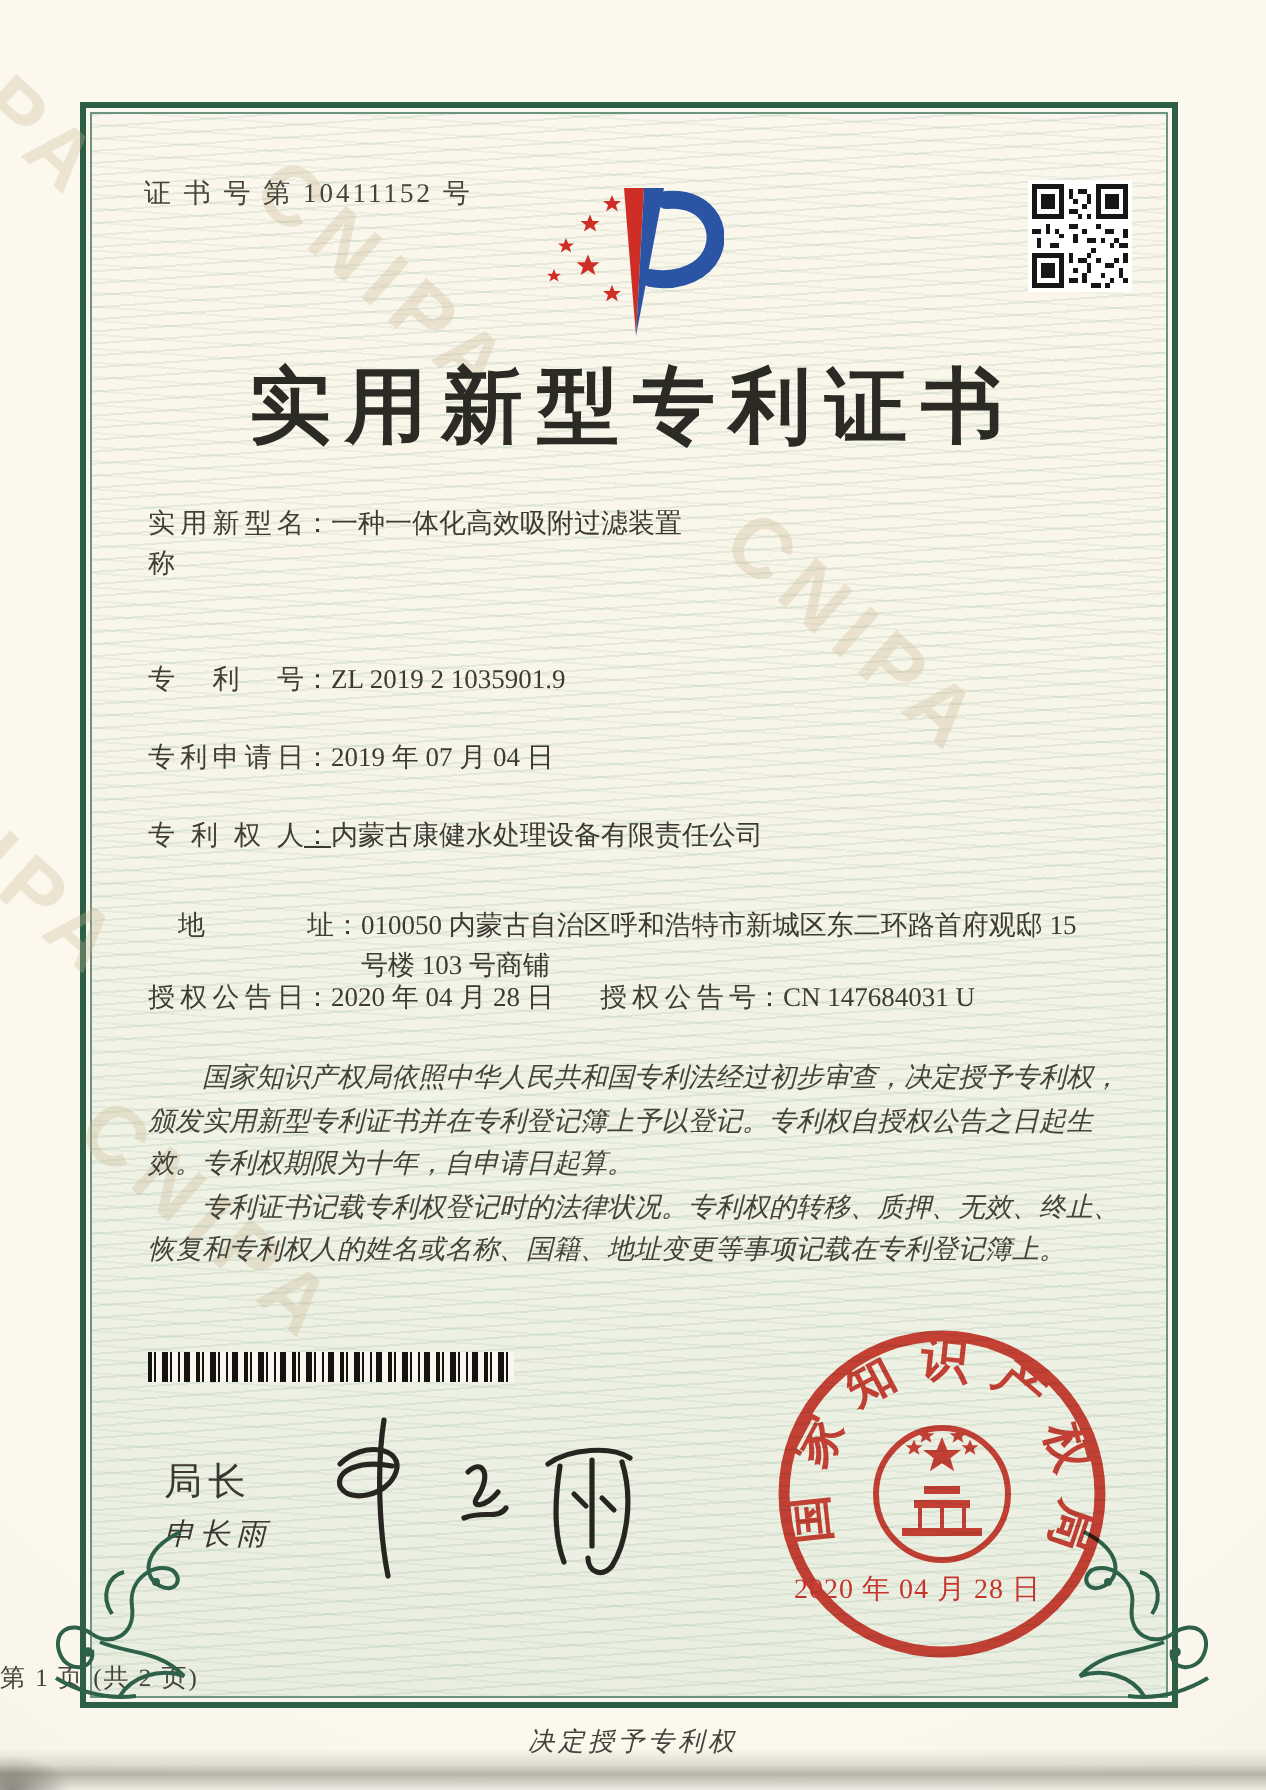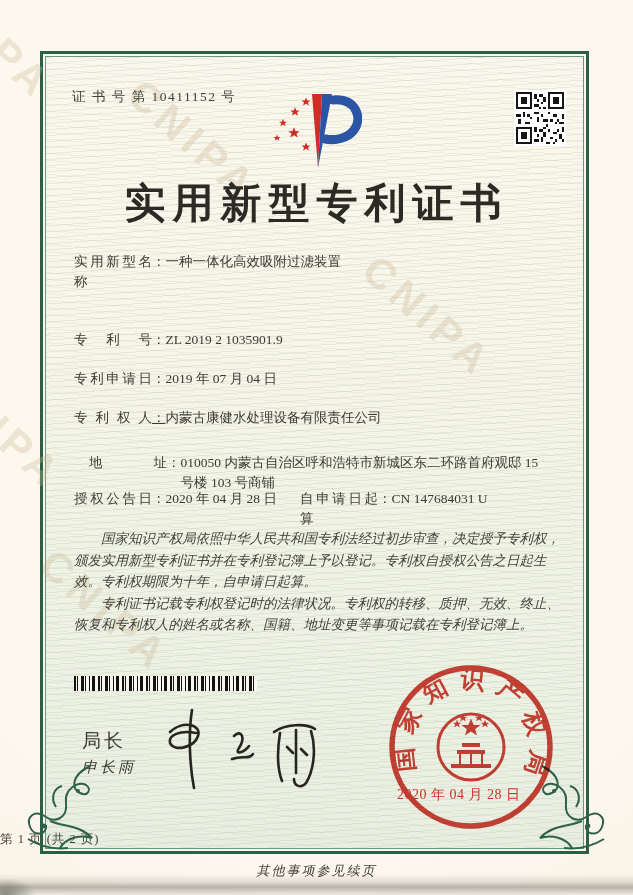--- a/index.html
+++ b/index.html
@@ -175,21 +175,21 @@
   </div>
   <div class="row" style="top:408px;text-decoration:underline;">
     <span class="flabel">专利权人</span><span class="colon">：</span><span class="fvalue">内蒙古康健水处理设备有限责任公司</span>
   </div>
   <div class="row" style="top:453px;margin-left:15px;">
     <span class="flabel">地址</span><span class="colon">：</span><span class="fvalue wrap">010050 内蒙古自治区呼和浩特市新城区东二环路首府观邸 15 号楼 103 号商铺</span>
   </div>
   <div class="row" style="top:489px;">
     <span class="flabel">授权公告日</span><span class="colon">：</span><span class="fvalue">2020 年 04 月 28 日</span>
     <span class="grp2">
-      <span class="flabel">自申请日起算</span><span class="colon">：</span><span class="fvalue">CN 147684031 U</span>
+      <span class="flabel">授权公告号</span><span class="colon">：</span><span class="fvalue">CN 147684031 U</span>
     </span>
   </div>
 
   <div class="paras">
     <p>国家知识产权局依照中华人民共和国专利法经过初步审查，决定授予专利权，颁发实用新型专利证书并在专利登记簿上予以登记。专利权自授权公告之日起生效。专利权期限为十年，自申请日起算。</p>
     <p>专利证书记载专利权登记时的法律状况。专利权的转移、质押、无效、终止、恢复和专利权人的姓名或名称、国籍、地址变更等事项记载在专利登记簿上。</p>
   </div>
 
   <div class="barcode"></div>
 
@@ -251,18 +251,18 @@
       <path d="M26,57 C14,49 6,57 10,67 C14,77 28,75 26,65"></path>
       <path d="M30,61 C44,67 60,65 72,78 C60,74 46,78 40,88"></path>
       <path d="M8,79 C18,85 32,90 48,88"></path>
       <path d="M36,47 C30,38 34,28 42,26"></path>
     </g>
     <circle cx="24" cy="66" r="2.4" fill="#2e6149"></circle>
     <circle cx="58" cy="31" r="2" fill="#2e6149"></circle>
   </svg>
 
   <div class="page-indicator">第 1 页 (共 2 页)</div>
-  <div class="footer-note">其他事项参见续页</div>
+  <div class="footer-note">决定授予专利权</div>
 
   <div class="photo-edge"></div>
   <div class="corner-shade"></div>
 
 </div>
 
 </body></html>

